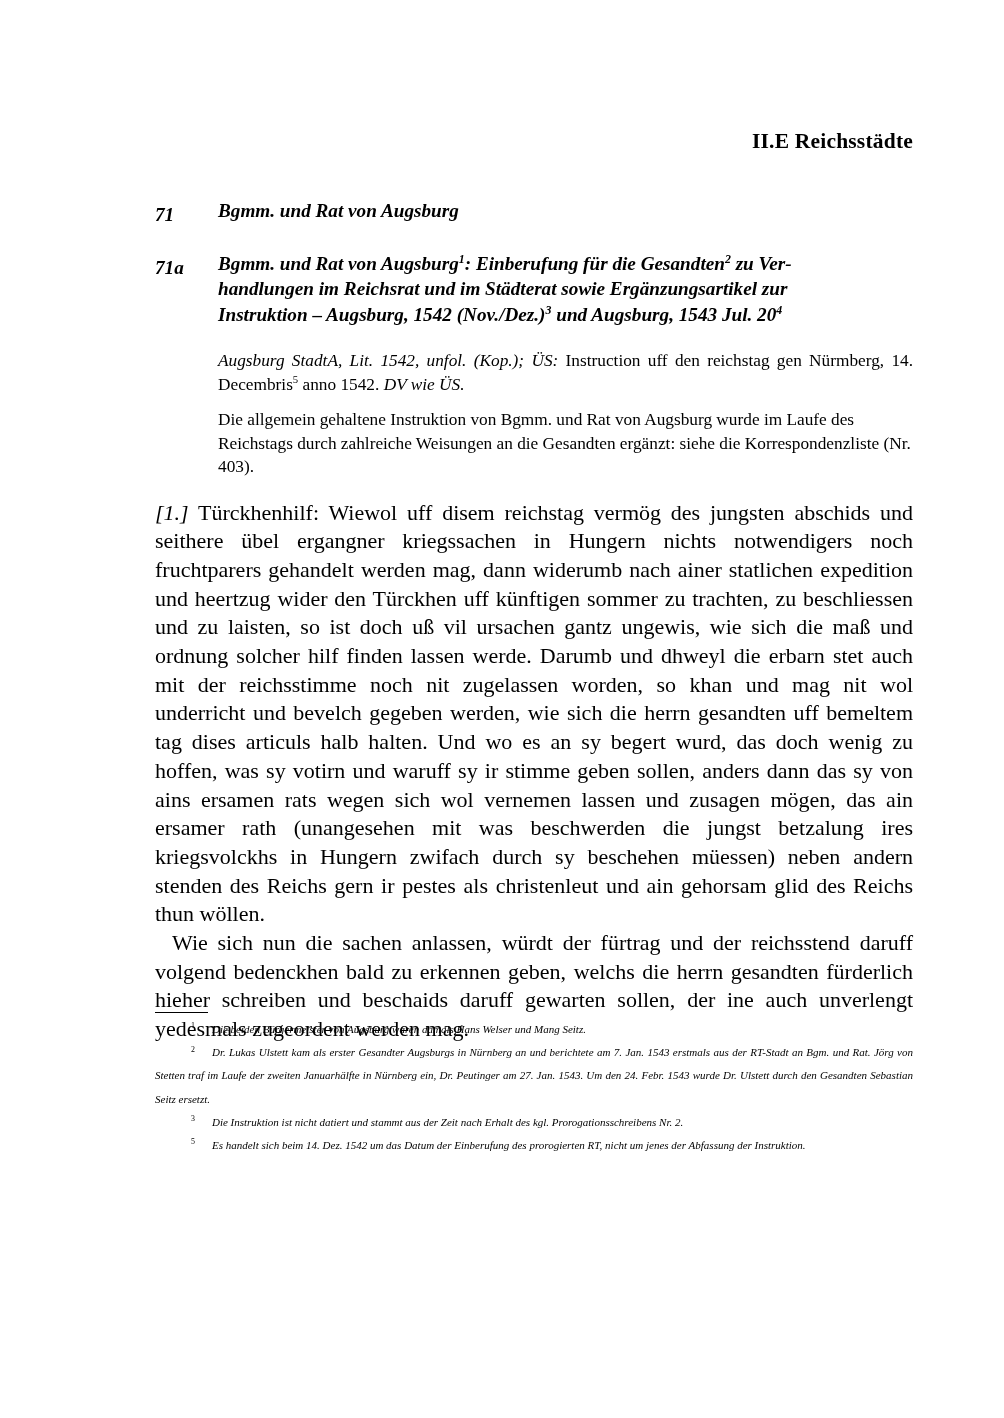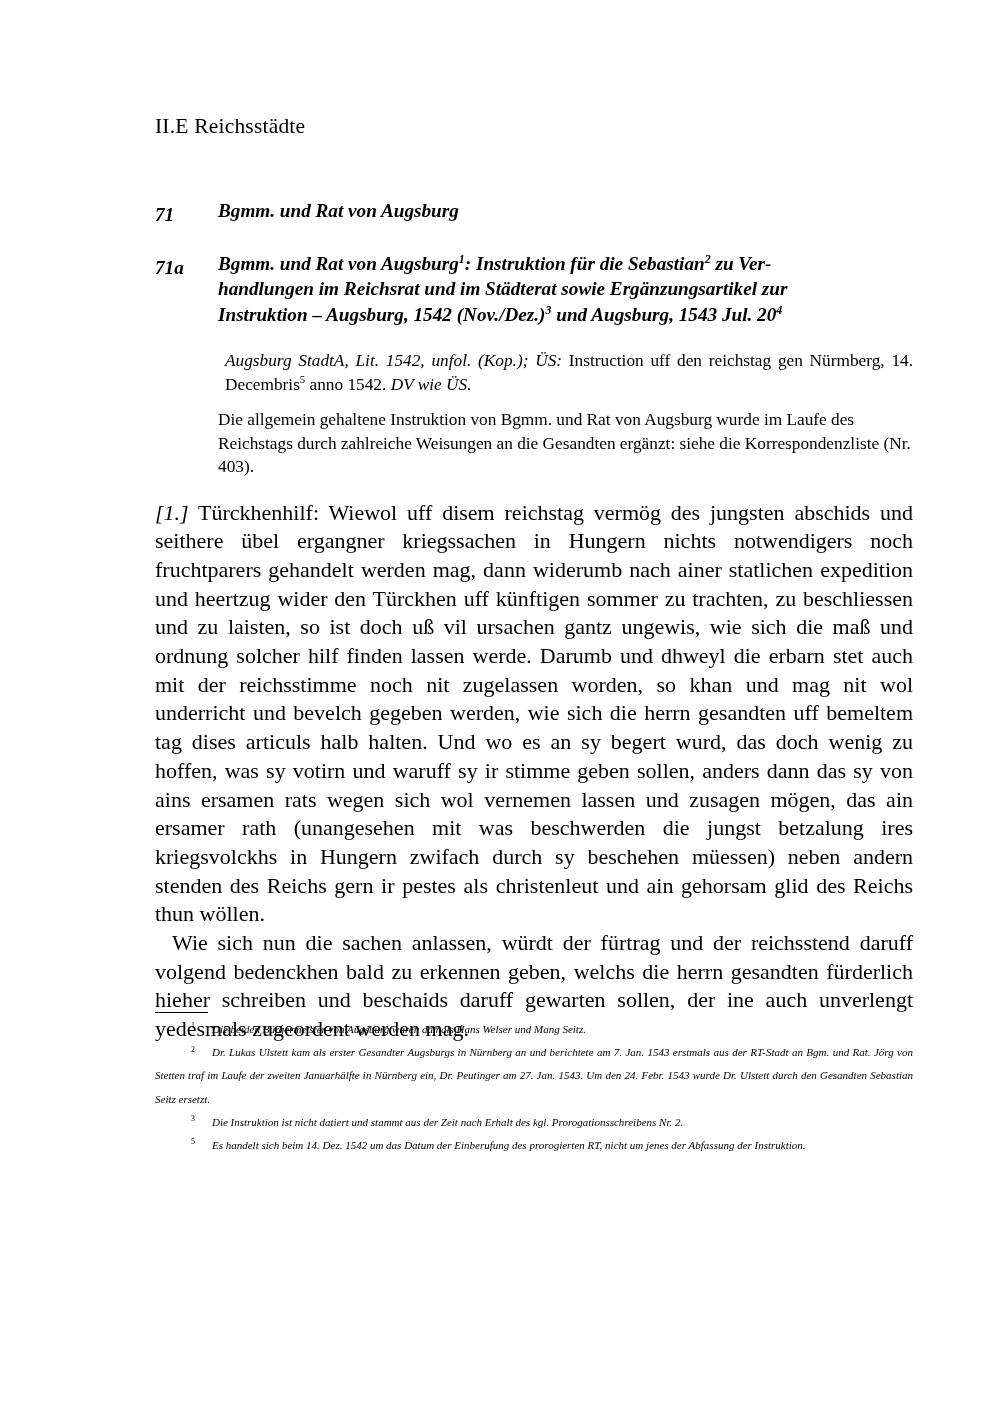--- a/index.html
+++ b/index.html
@@ -17,26 +17,27 @@
     overflow: hidden;
     font-family: "Liberation Serif", "DejaVu Serif", serif;
     color: #000000;
     -webkit-font-smoothing: antialiased;
   }
 
   
   .running-head {
     position: absolute;
     left: 155px;
-    top: 114px;
+    top: 129px;
     width: 758px;
-    text-align: left;
+    text-align: right;
     font-size: 21.5px;
     letter-spacing: 0.2px;
     line-height: 1.2;
+    font-weight: bold;
   }
 
   
   .content {
     position: absolute;
     left: 155px;
     top: 198px;
     width: 758px;
   }
 
@@ -81,21 +82,20 @@
     margin-top: 22px;
     padding-left: 63px;
     font-size: 17.3px;
     line-height: 23.5px;
   }
   .source-block .src-line,
   .source-block .note-line {
     display: block;
     text-align: justify;
     text-align-last: left;
-    margin-left: 7px;
   }
   .source-block .it { font-style: italic; }
   .source-block .ro { font-style: normal; }
   .source-block sup {
     font-size: 0.62em;
     vertical-align: super;
     line-height: 0;
   }
   .source-block .desc {
     display: block;
@@ -158,21 +158,21 @@
   <div class="running-head">II.E Reichsstädte</div>
 
   <div class="content">
 
     <div class="sec-head h-71">
       <span class="num">71</span><span>Bgmm. und Rat von Augsburg</span>
     </div>
 
     <div class="sec-head h-71a">
       <span class="num">71a</span>
-        <span class="line"><span>Bgmm. und Rat von Augsburg</span><sup>1</sup><span>: Instruktion für die Sebastian</span><sup>2</sup><span> zu Ver-</span></span>
+        <span class="line"><span>Bgmm. und Rat von Augsburg</span><sup>1</sup><span>: Einberufung für die Gesandten</span><sup>2</sup><span> zu Ver-</span></span>
         <span class="line">handlungen im Reichsrat und im Städterat sowie Ergänzungsartikel zur</span>
         <span class="line"><span>Instruktion – Augsburg, 1542 (Nov./Dez.)</span><sup>3</sup><span> und Augsburg, 1543 Jul. 20</span><sup>4</sup></span>
     </div>
 
     <div class="source-block">
       <span class="src-line"><span class="it">Augsburg StadtA, Lit. 1542, unfol. (Kop.); ÜS:</span><span class="ro"> Instruction uff den reichstag gen Nürmberg, 14. Decembris</span><sup>5</sup><span class="ro"> anno 1542. </span><span class="it">DV wie ÜS.</span></span>
       <span class="desc">Die allgemein gehaltene Instruktion von Bgmm. und Rat von Augsburg wurde im Laufe des Reichstags durch zahlreiche Weisungen an die Gesandten ergänzt: siehe die Korrespondenzliste (Nr. 403).</span>
     </div>
 
     <div class="body-text">

